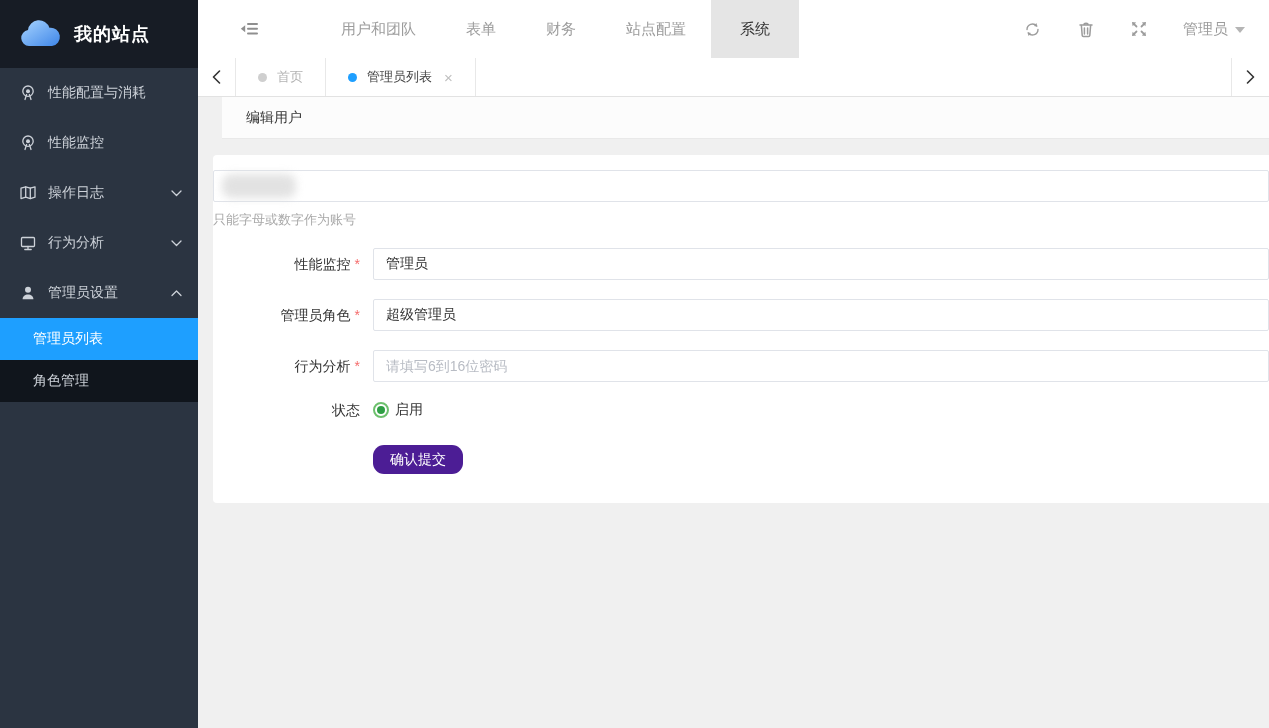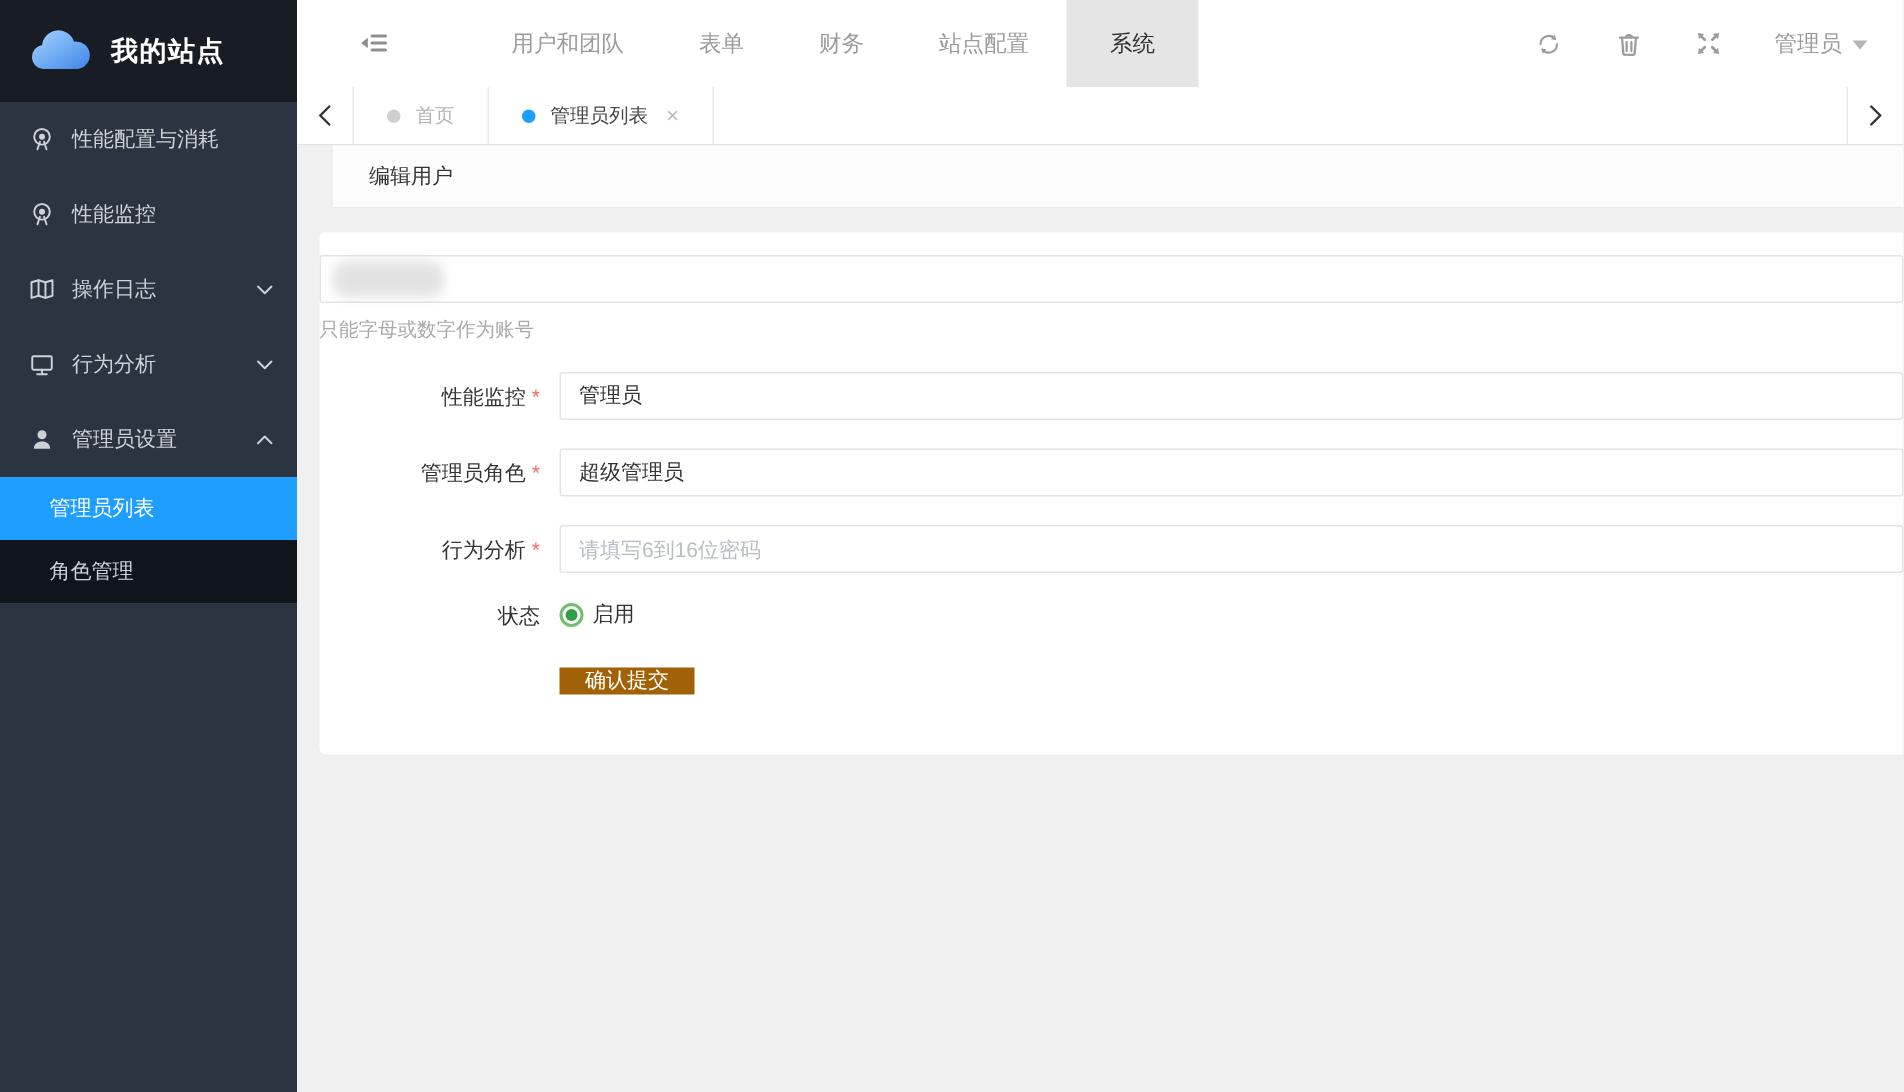--- a/index.html
+++ b/index.html
@@ -72,22 +72,22 @@
 
   .status-row { margin-top:11px; margin-bottom:0; align-items:center; }
   .status-row .form-label { line-height:18px; }
   .radio-group { display:flex; align-items:center; gap:6px; cursor:pointer; }
   .radio-outer { width:16px; height:16px; border-radius:50%; border:2px solid #6dc06d;
     display:flex; align-items:center; justify-content:center; background:#fff; }
   .radio-inner { width:8px; height:8px; border-radius:50%; background:#2f9e44; }
   .radio-label { font-size:14px; color:#333; }
 
   .submit-row { margin-top:26px; }
-  .submit-btn { width:90px; height:18px; background:#a16207; color:#fff; border:none;
-    border-radius:0; font-size:14px; cursor:pointer; font-family:"Liberation Sans", sans-serif; }
+  .submit-btn { width:90px; height:29px; background:#4c1d95; color:#fff; border:none;
+    border-radius:11px; font-size:14px; cursor:pointer; font-family:"Liberation Sans", sans-serif; }
 
   .icon-stroke { stroke:#cdd2d9; stroke-width:1.3; fill:none; stroke-linecap:round; stroke-linejoin:round; }
   .gray-stroke { stroke:#9c9c9c; stroke-width:1.5; fill:none; stroke-linecap:round; stroke-linejoin:round; }
 </style>
 </head>
 <body>
 
 <div class="app">
 
   <aside class="sidebar">

